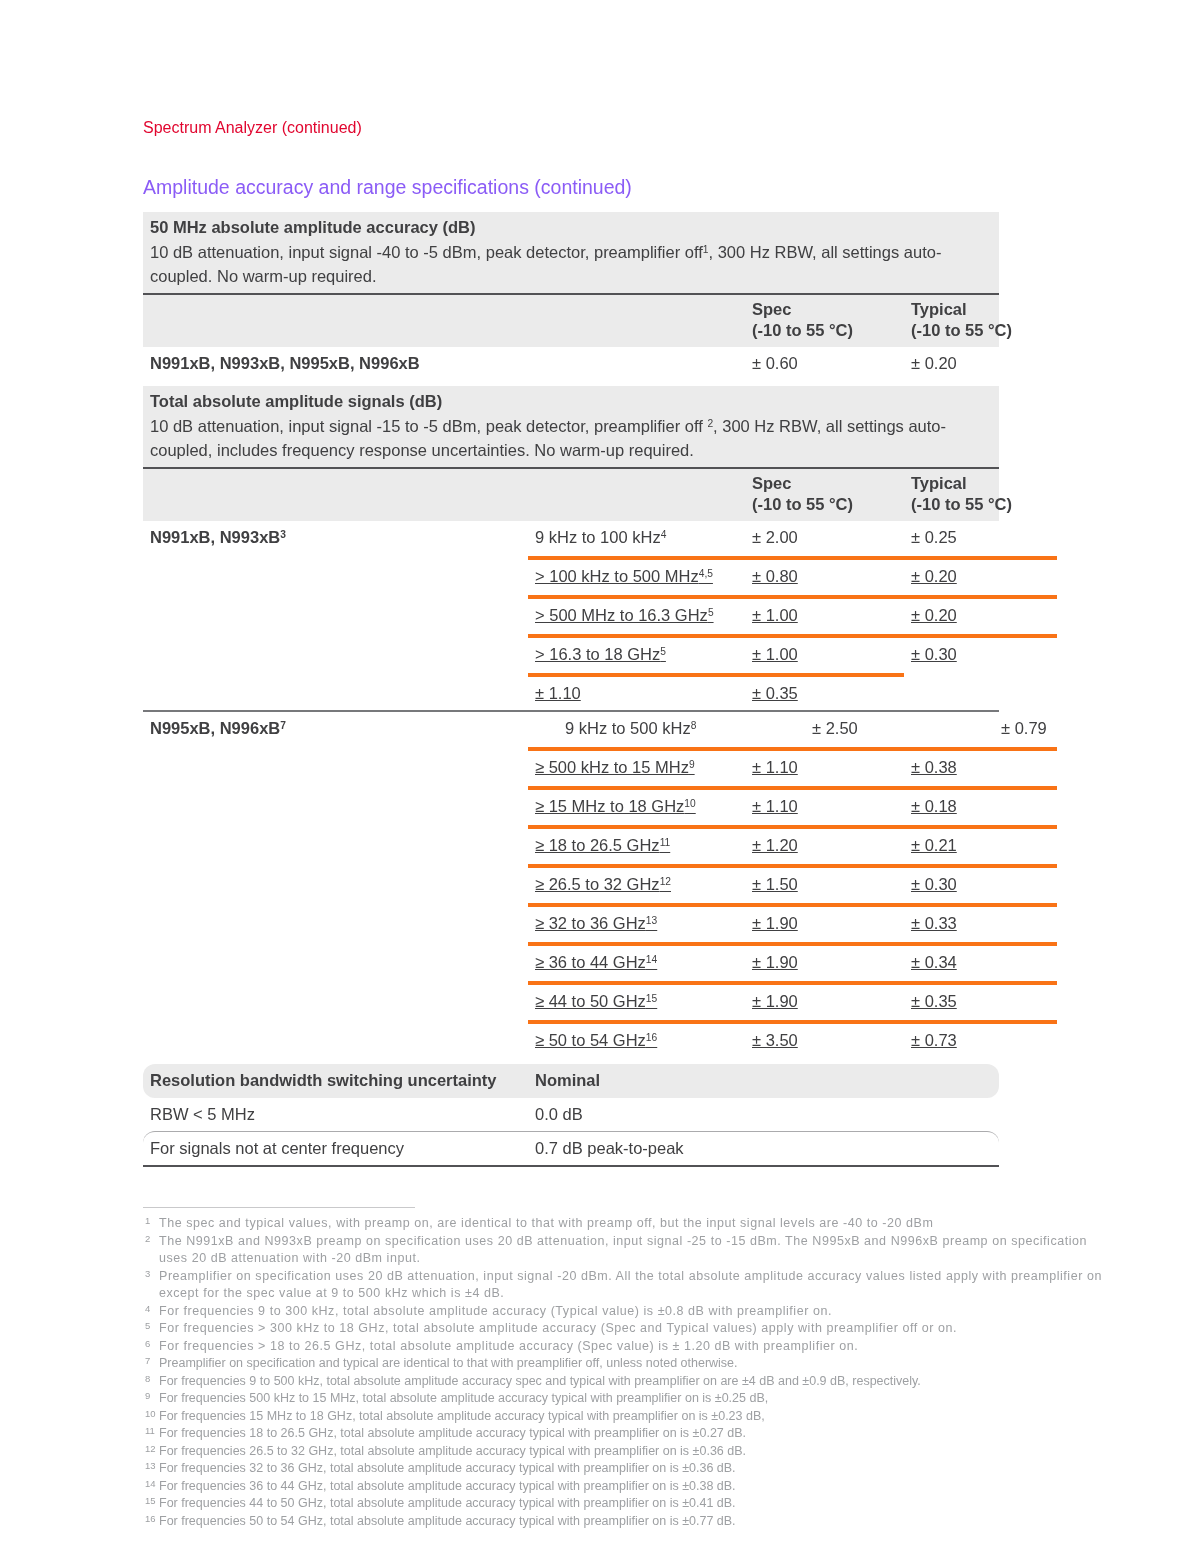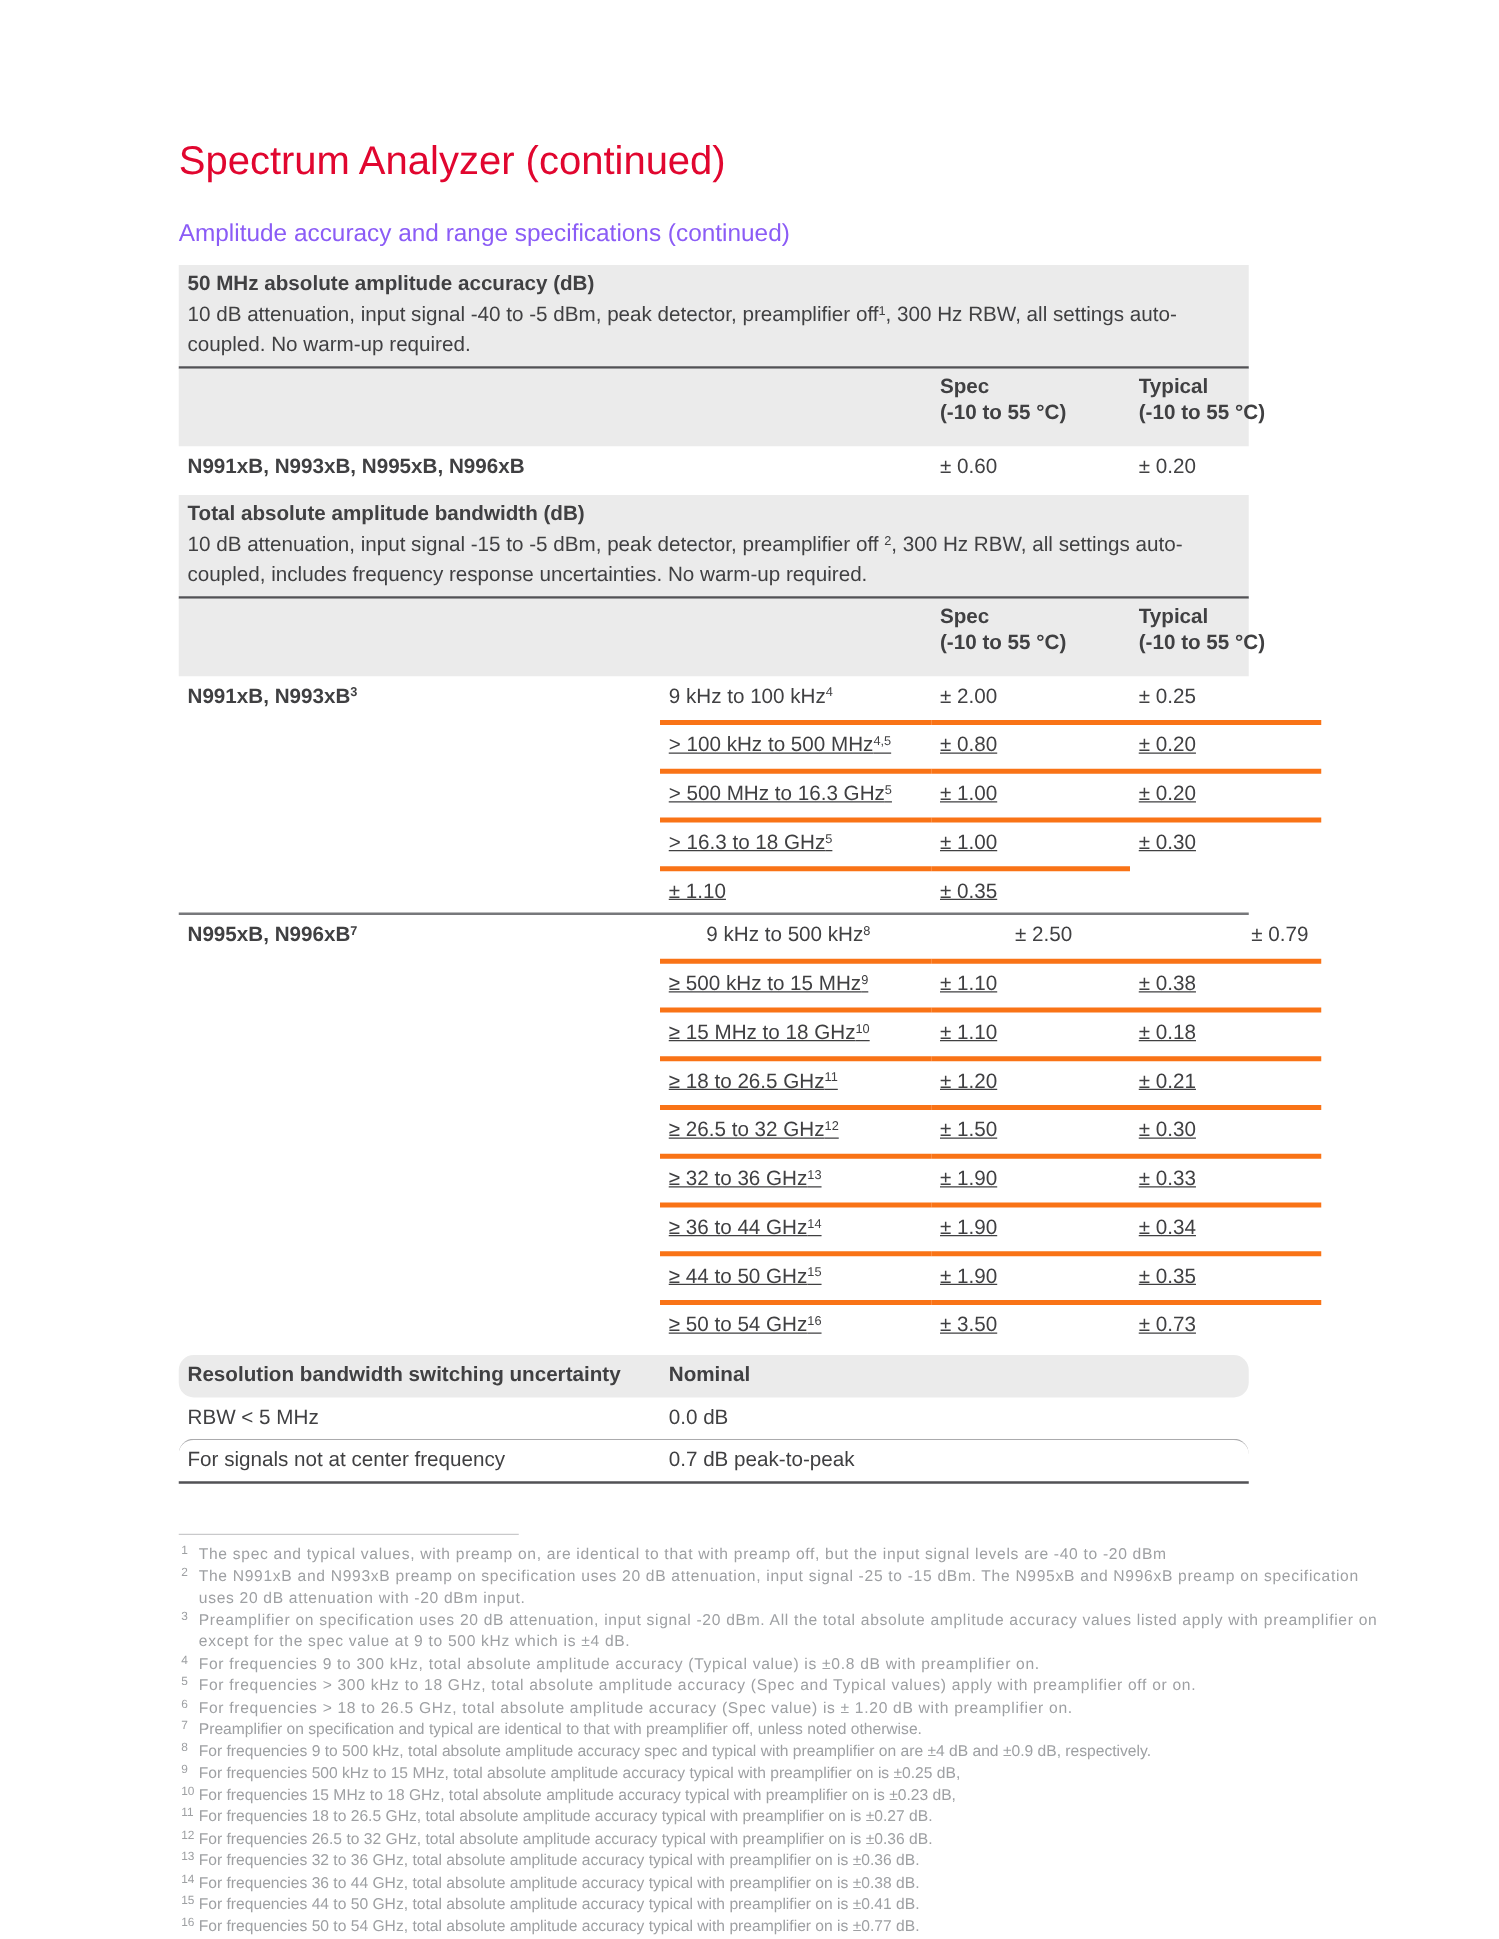--- a/index.html
+++ b/index.html
@@ -1,37 +1,37 @@
 <!DOCTYPE html>
 <html><head>
 <meta charset="utf-8">
 <style>
   * { margin:0; padding:0; box-sizing:border-box; }
   html,body { width:1199px; height:1551px; background:#ffffff; overflow:hidden;
     font-family:"Liberation Sans", sans-serif; color:#404042; }
   main { position:relative; width:1199px; height:1551px; }
 
-  h1 { margin:113px 0 0 143px; font-size:32px; line-height:30px; font-weight:400; color:#E1062F; }
+  h1 { margin:113px 0 0 143px; font-size:16px; line-height:30px; font-weight:400; color:#E1062F; }
   h2 { margin:31px 0 0 143px; font-size:19.5px; line-height:26px; font-weight:400; color:#8b5cf6; }
 
   .tbl { margin-left:143px; width:856px; font-size:16.5px; }
   .tbl1 { margin-top:12px; }
   .tbl2 { margin-top:6px; border-bottom:2px solid #525255; }
 
   .band { background:#EBEBEB; padding:5px 7px 6px 7px; }
   .band-title { font-weight:bold; line-height:21px; margin-bottom:4px; }
   .band-desc { line-height:21.5px; }
 
   .rule-dark { height:2px; background:#525255; }
 
   .g4 { display:grid; grid-template-columns:385px 217px 159px 153px; }
   .g3 { display:grid; grid-template-columns:602px 159px 153px; }
   .g2 { display:grid; grid-template-columns:385px 529px;border-radius:12px; }
 
-  .hdr-row { padding:4px 0 16px 0; }
+  .hdr-row { padding:4px 0 6px 0; }
   .hdr-row .cell { line-height:21px; font-weight:bold; }
   .cell { padding-left:7px; }
 
   .trow .cell { line-height:33px; white-space:nowrap; }
   .bold { font-weight:bold; }
 
   .trow.sub .cell:nth-child(n+2) { border-top:4px solid #f97316;text-decoration:underline; }
   .trow.group-start { border-top:2px solid #77787B;gap:30px; }
 
   sup { font-size:0.62em; vertical-align:baseline; position:relative; top:-0.5em; }
@@ -73,21 +73,21 @@
     </div>
     <div class="trow g3">
       <div class="cell bold">N991xB, N993xB, N995xB, N996xB</div>
       <div class="cell">± 0.60</div>
       <div class="cell">± 0.20</div>
     </div>
   </section>
 
   <section class="tbl tbl2">
     <div class="band">
-      <div class="band-title">Total absolute amplitude bandwidth (dB)</div>
+      <div class="band-title">Total absolute amplitude signals (dB)</div>
       <div class="band-desc"><span>10 dB attenuation, input signal -15 to -5 dBm, peak detector, preamplifier off </span><sup>2</sup><span>, 300 Hz RBW, all settings auto-coupled, includes frequency response uncertainties. No warm-up required.</span></div>
     </div>
     <div class="rule-dark"></div>
     <div class="band hdr-row g4">
       <div class="cell"></div>
       <div class="cell"></div>
       <div class="cell"><span>Spec</span><br><span>(-10 to 55 °C)</span></div>
       <div class="cell"><span>Typical</span><br><span>(-10 to 55 °C)</span></div>
     </div>
 

